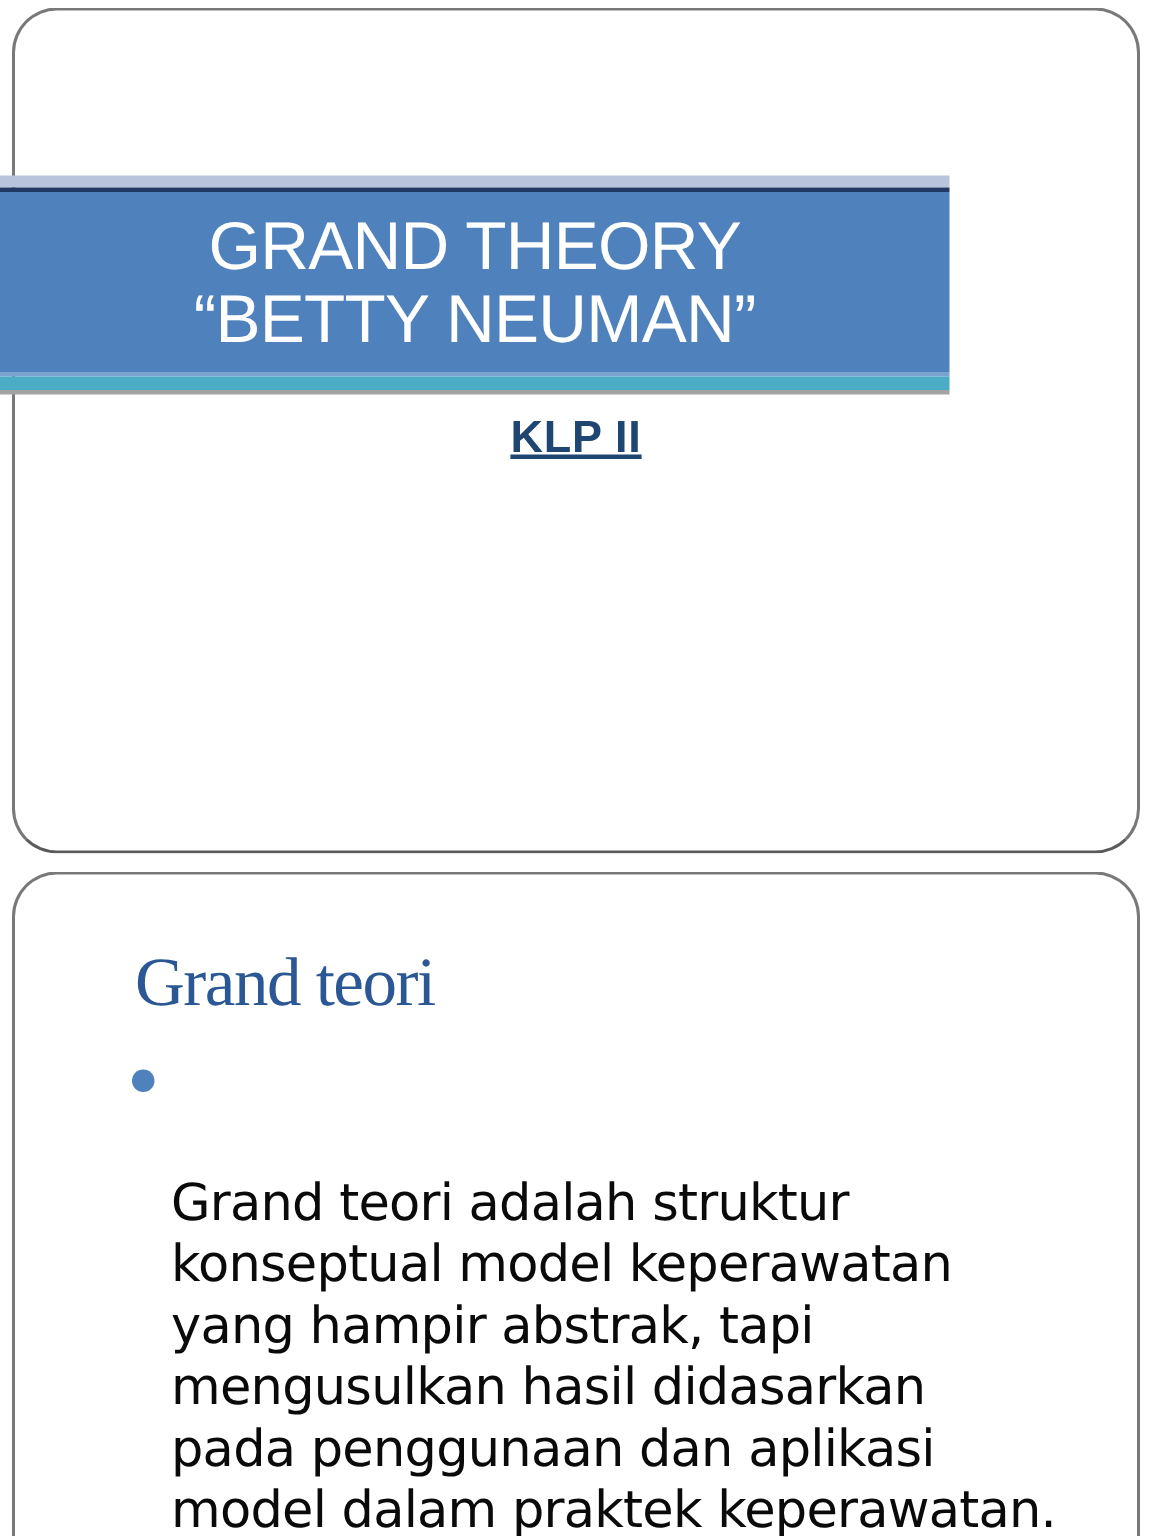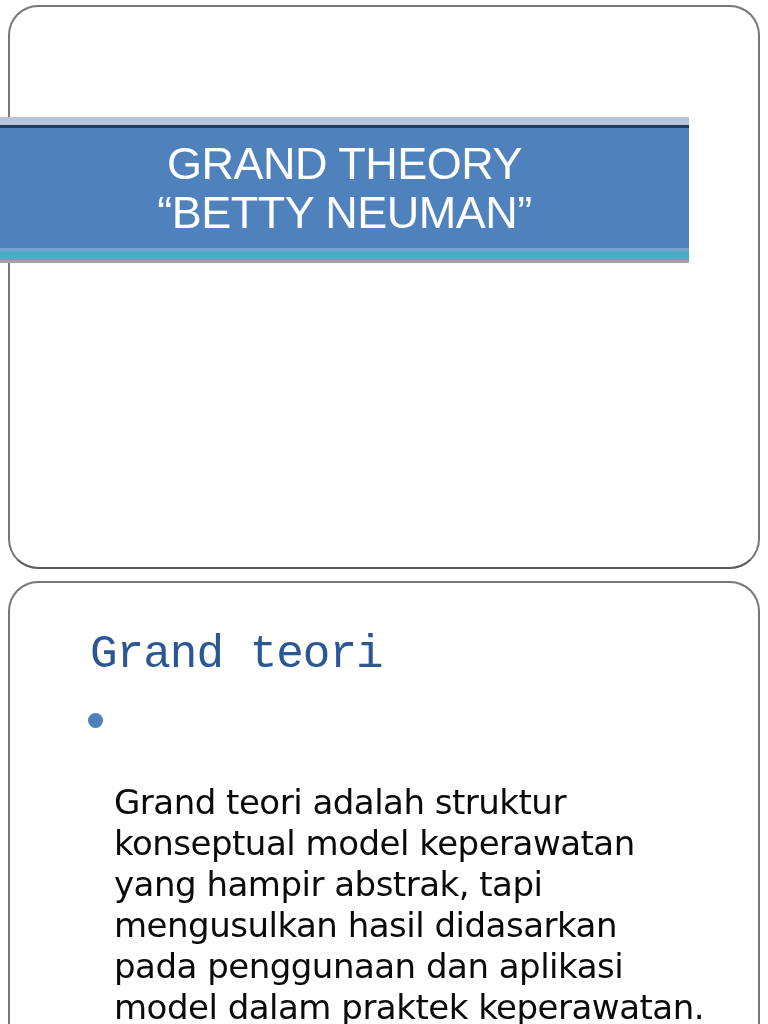--- a/index.html
+++ b/index.html
@@ -35,21 +35,21 @@
     border-bottom: none;
     border-bottom-left-radius: 0;
     border-bottom-right-radius: 0;
   }
 
   
   .banner {
     position: absolute;
     left: 0;
     top: 117px;
-    width: 689px;
+    width: 633px;
     z-index: 3;
   }
   .strip-light   { height: 8px;   background: #b8c4dc; }
   .strip-navy    { height: 3px;   background: #1f3864; }
   .banner-main {
     height: 120px;
     background: #4f81bd;
     display: flex;
     align-items: center;
     justify-content: center;
@@ -83,21 +83,21 @@
   .members { white-space: pre-line; }
 
   
   .s2-title {
     position: absolute;
     left: 80px;
     top: 44px;
     color: #2b5894;
     font-size: 46px;
     line-height: 56px;
-    font-family: Liberation Mono, monospace;
+    font-family: Liberation Serif, serif;
     letter-spacing: -1px;
   }
   .bullets {
     position: absolute;
     left: 78px;
     top: 117px;
     width: 660px;
   }
   .bullet-item {
     position: relative;
@@ -119,20 +119,21 @@
     background: #4f81bd;
   }
 </style>
 </head>
 <body>
 
 <div class="page">
 
   <div class="card card1">
     <div class="names-block">
+      <div class="group-label">KLP II</div>
     </div>
   </div>
 
   <div class="banner">
     <div class="strip-light"></div>
     <div class="strip-navy"></div>
     <div class="banner-main">
       <div class="banner-title">GRAND THEORY
 “BETTY NEUMAN”</div>
     </div>

